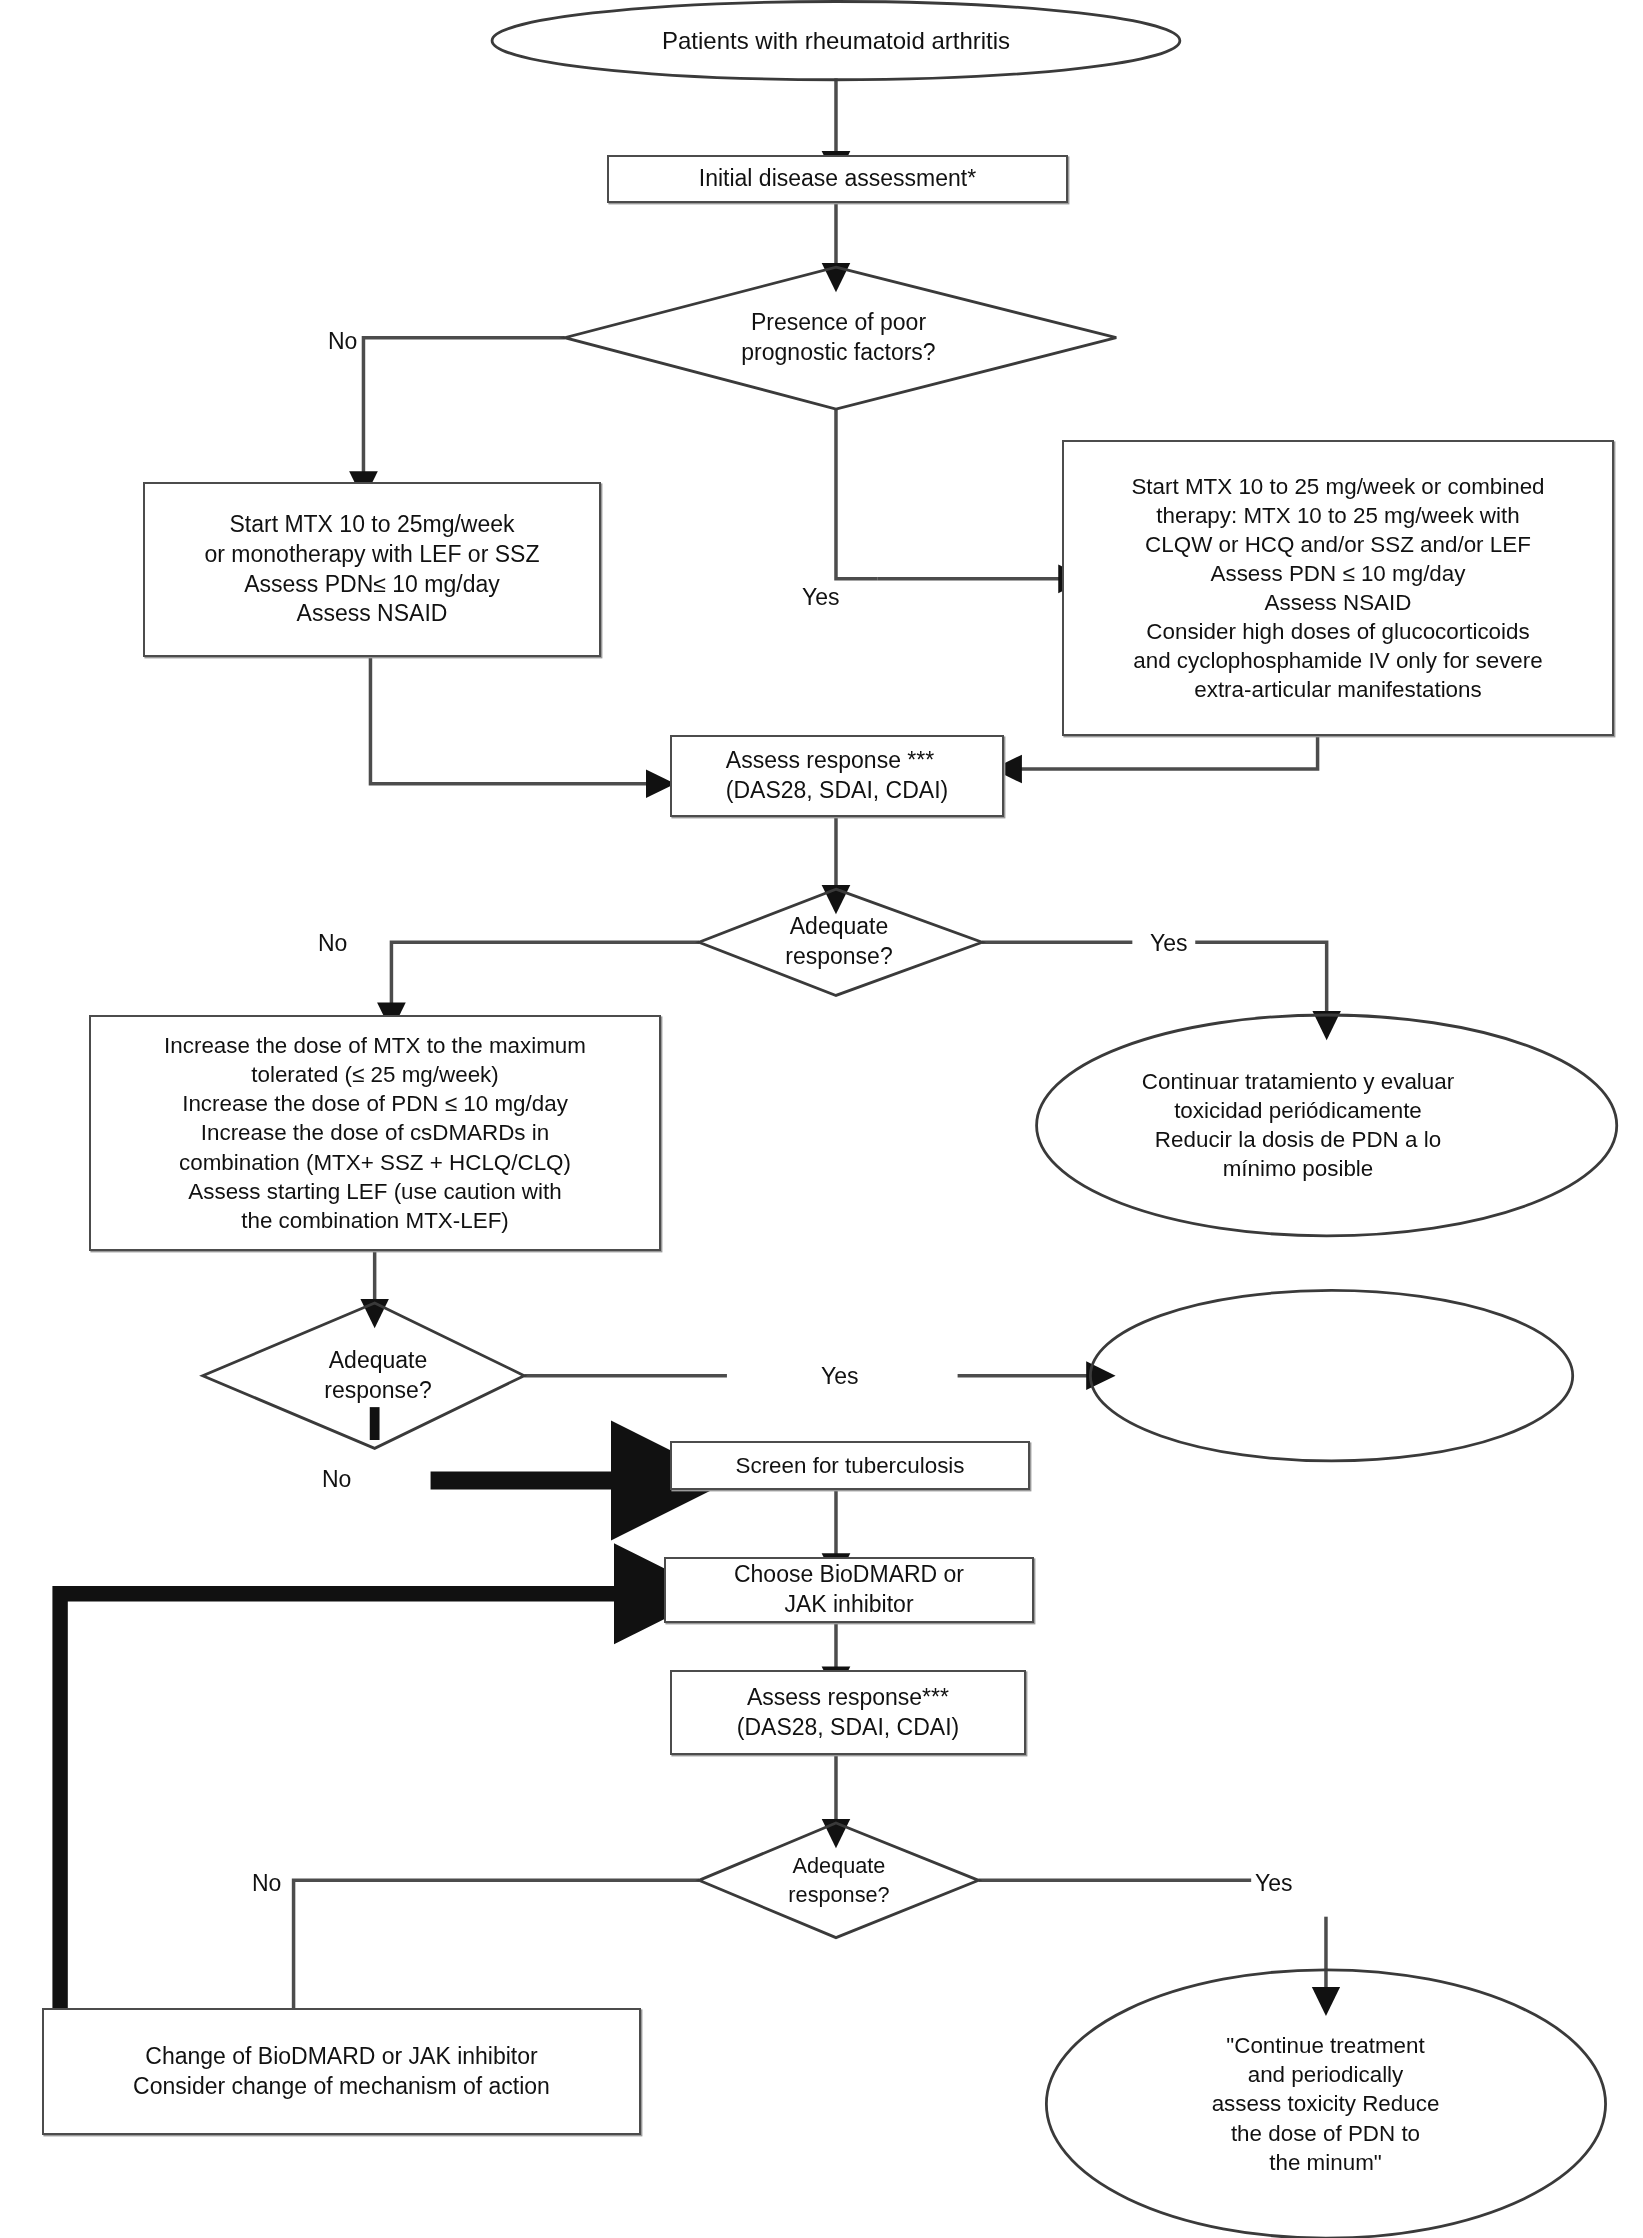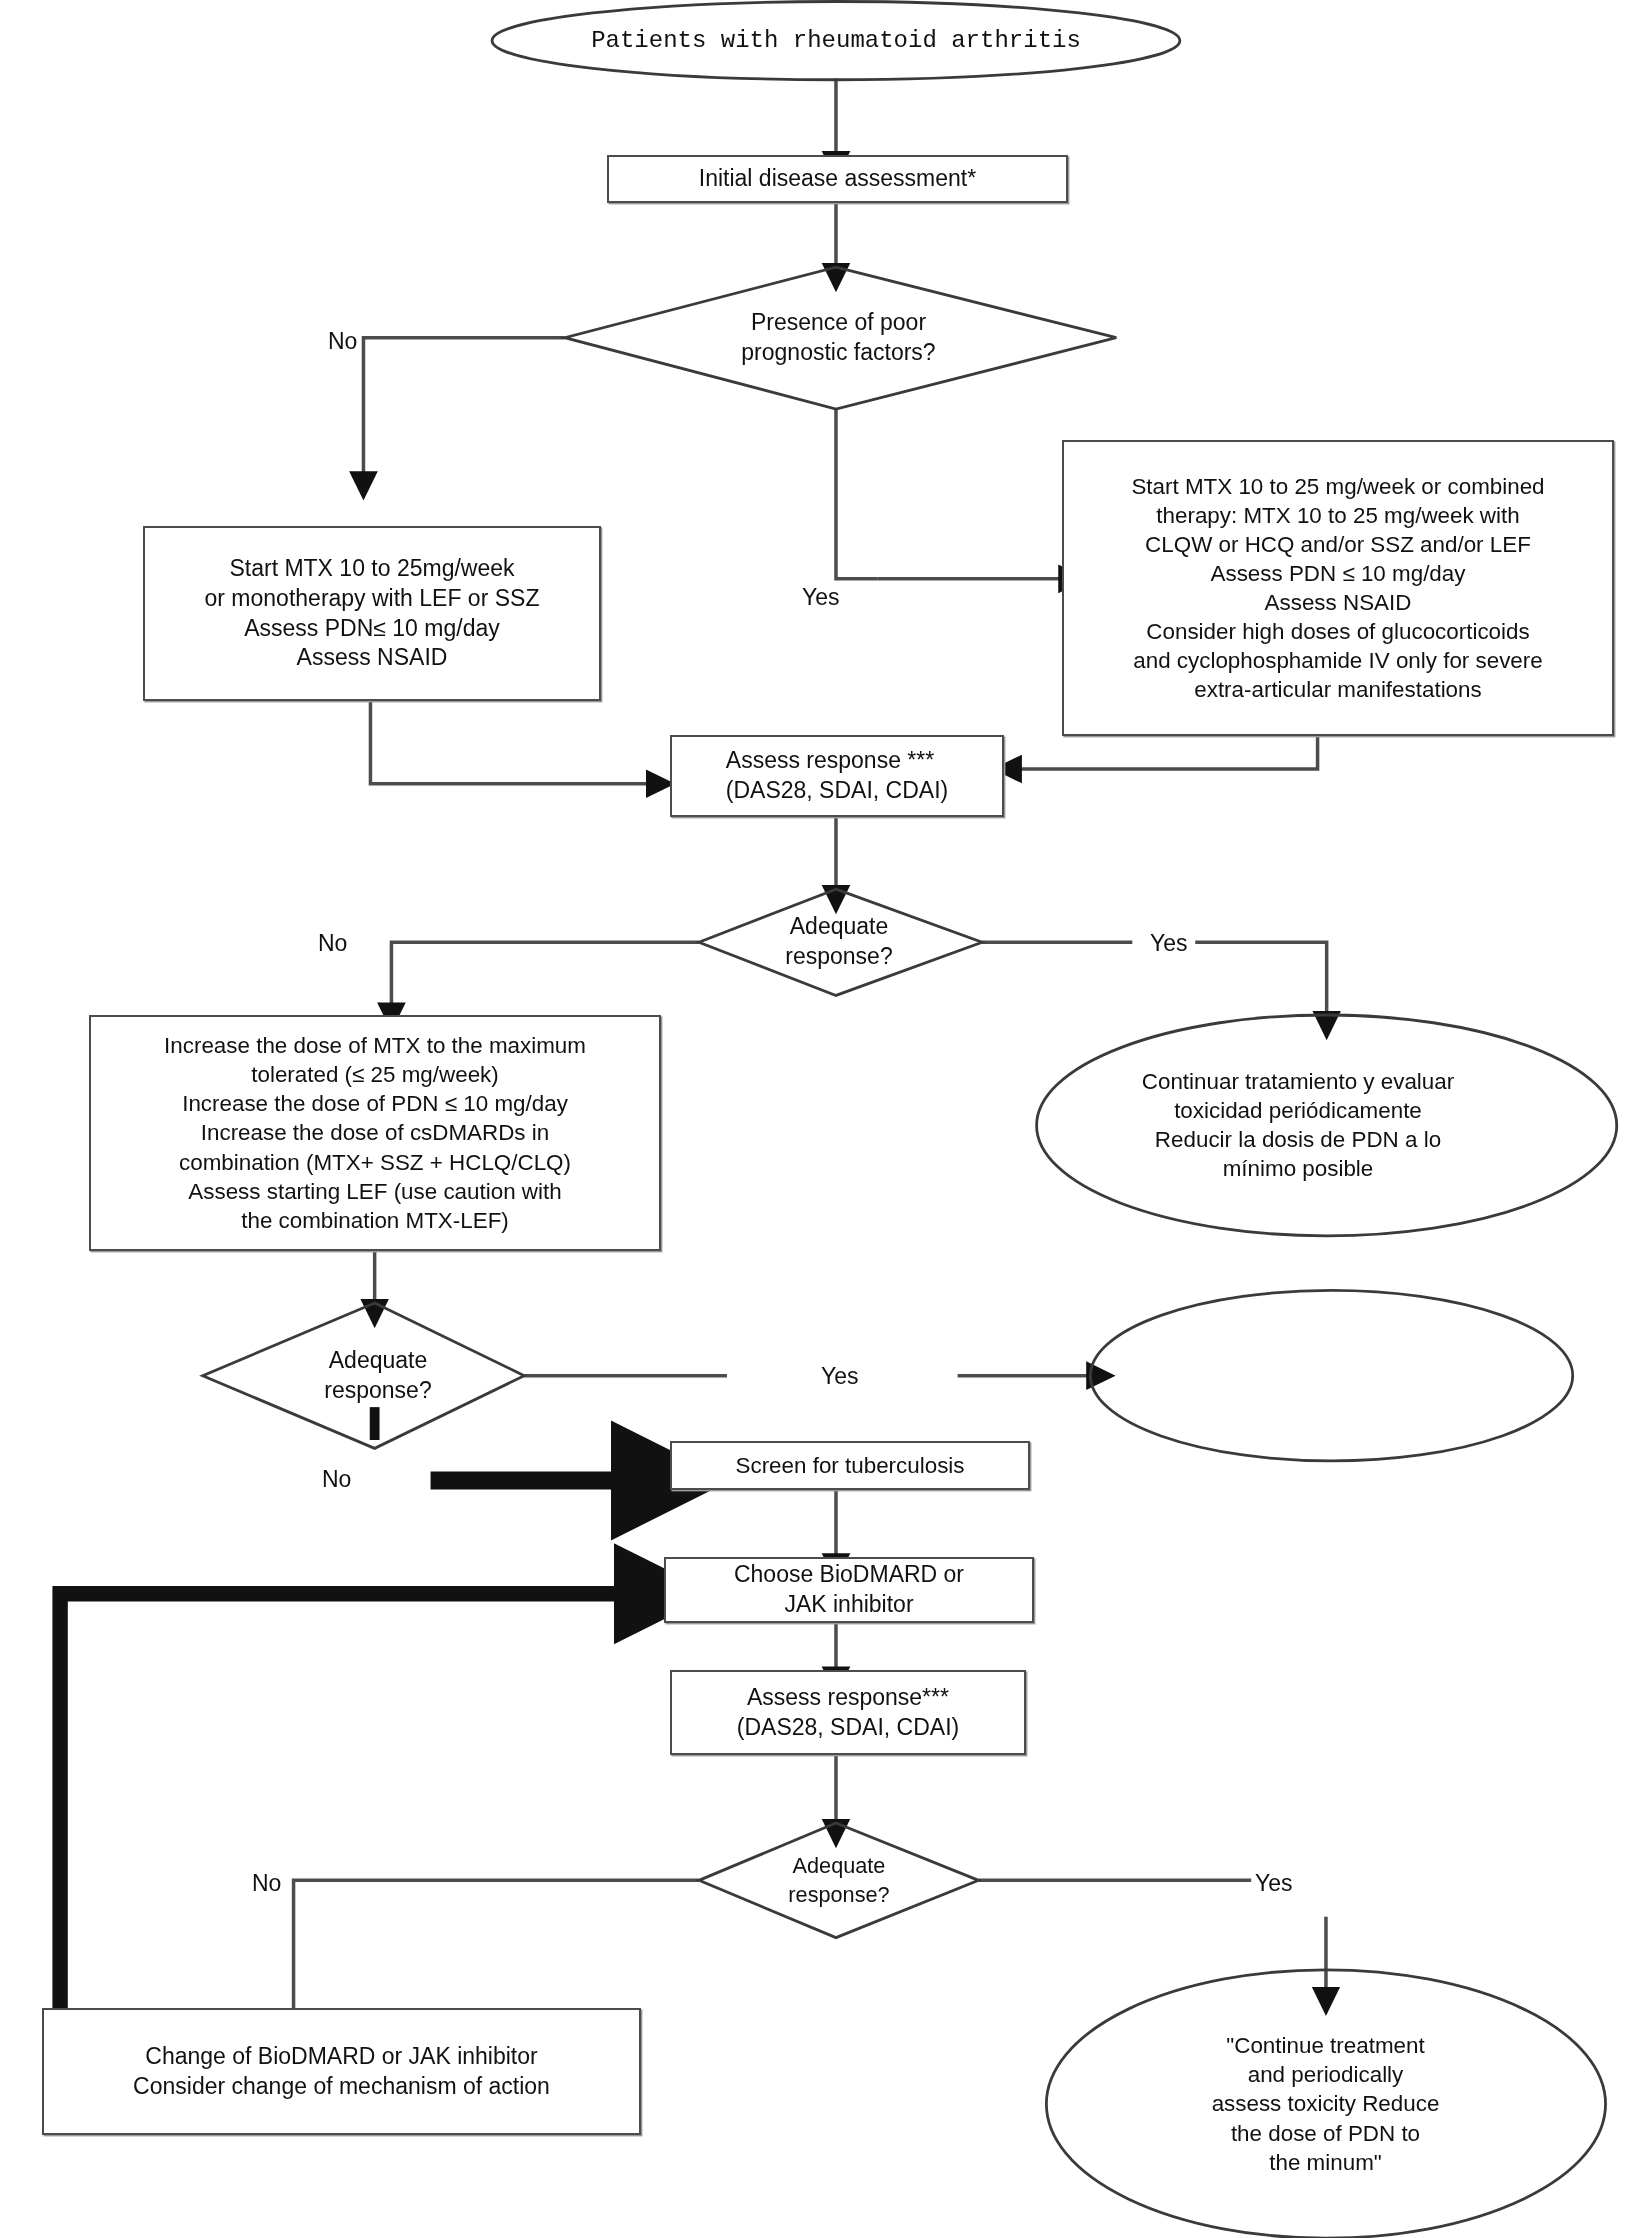--- a/index.html
+++ b/index.html
@@ -5,21 +5,21 @@
   html,body{margin:0;padding:0;background:#ffffff;}
   body{font-family:"Liberation Sans", sans-serif;}
   #stage{position:relative;width:1644px;height:2239px;background:#fff;overflow:hidden;}
   svg.layer{position:absolute;left:0;top:0;width:1644px;height:2239px;}
   .node{position:absolute;display:flex;align-items:center;justify-content:center;text-align:center;color:#111;box-sizing:border-box;}
   .node .txt{white-space:pre-line;line-height:1.30;}
   .rect{border:2.1px solid #4c4c4c;background:#fff;box-shadow:1.4px 1.4px 0 0 #9a9a9a;}
   .ellipse-node{background:transparent;}
   .diamond-node{background:transparent;}
   .edgelabel{position:absolute;color:#111;white-space:nowrap;}
-  .f34{font-size:24px;font-family:Liberation Mono, monospace;}
+  .f34{font-size:24px;}
   .f33{font-size:23px;}
   .f32{font-size:22.4px;}
   .f31{font-size:21.7px;}
 </style>
 </head>
 <body>
 
 <div id="stage">
 
   <svg class="layer" viewBox="0 0 2352 3203">
@@ -106,21 +106,21 @@
 
   <div class="node rect" style="left:607px;top:155px;width:461px;height:48px;">
     <span class="txt f33">Initial disease assessment*</span>
   </div>
 
   <div class="node diamond-node" style="left:629px;top:294px;width:419px;height:88px;">
     <span class="txt f33">Presence of poor
 prognostic factors?</span>
   </div>
 
-  <div class="node rect" style="left:143px;top:482px;width:458px;height:175px;margin-top:44px;">
+  <div class="node rect" style="left:143px;top:482px;width:458px;height:175px;">
     <span class="txt f33">Start MTX 10 to 25mg/week
 or monotherapy with LEF or SSZ
 Assess PDN≤ 10 mg/day
 Assess NSAID</span>
   </div>
 
   <div class="node rect" style="left:1062px;top:440px;width:552px;height:296px;">
     <span class="txt f32">Start MTX 10 to 25 mg/week or combined
 therapy: MTX 10 to 25 mg/week with
 CLQW or HCQ and/or SSZ and/or LEF

